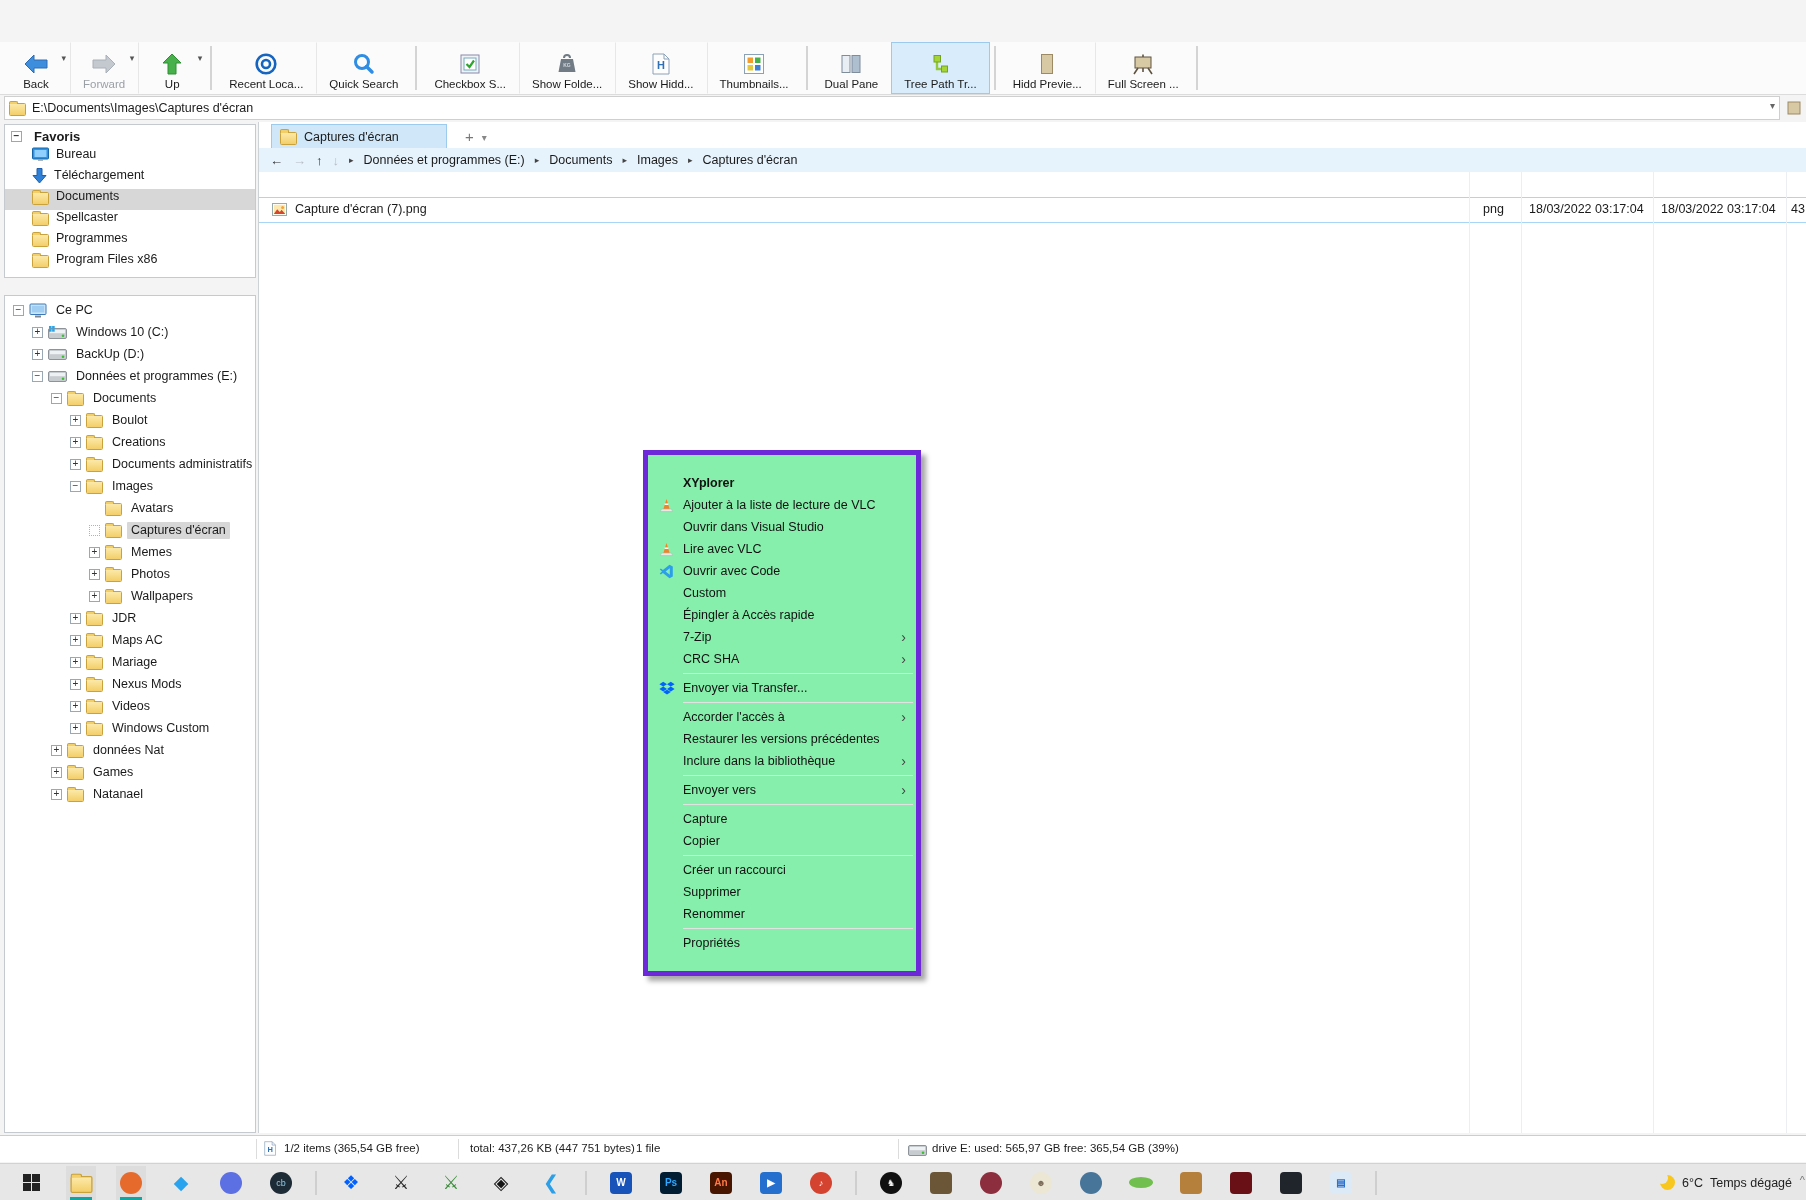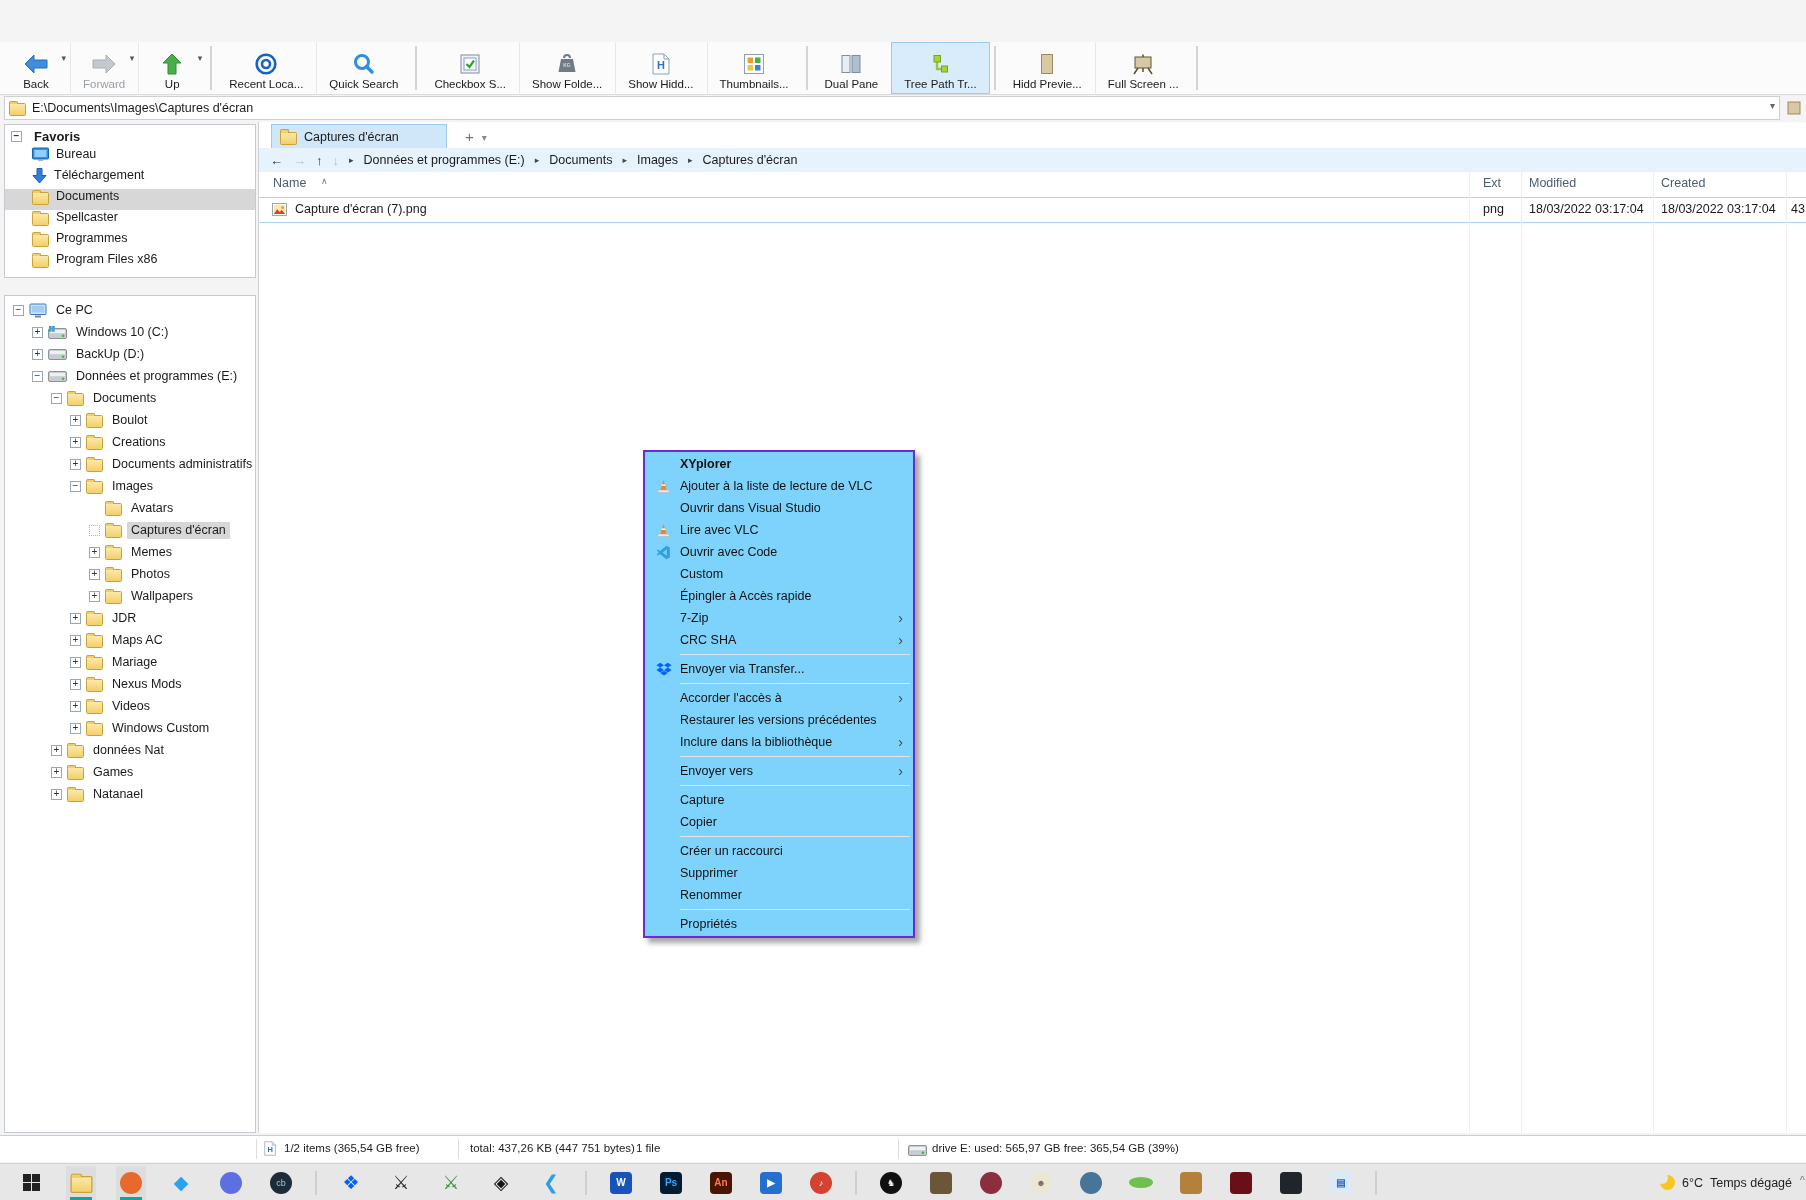--- a/index.html
+++ b/index.html
@@ -77,22 +77,22 @@
   #listheader span{position:absolute;top:4px}
   .c-name{left:14px} .c-sort{left:62px;font-size:9px;color:#6b7b8b}
   .c-ext{left:1224px} .c-mod{left:1270px} .c-created{left:1402px}
   #filerow{position:absolute;left:0;top:75px;right:0;height:24px;background:#fff;
            border-top:1px solid #a9d6f7;border-bottom:1px solid #a9d6f7;font-size:12.5px}
   #filerow span{position:absolute;top:4px}
   #filerow .ic{position:absolute;left:13px;top:5px}
   .r-name{left:36px} .r-ext{left:1224px} .r-mod{left:1270px} .r-created{left:1402px} .r-size{left:1532px}
   .gridline{position:absolute;top:50px;bottom:0;width:1px;background:#eceff2}
   
-  #ctxmenu{position:absolute;left:643px;top:450px;width:268px;background:#7dd3fc;
-           border:2px solid #6d28d9;box-shadow:5px 5px 5px rgba(0,0,0,.35);padding:1px 0;z-index:20}
+  #ctxmenu{position:absolute;left:643px;top:450px;width:268px;background:#86efac;
+           border:5px solid #6d28d9;box-shadow:5px 5px 5px rgba(0,0,0,.35);padding:17px 0;z-index:20}
   .cmi{display:flex;align-items:center;height:22px;padding:0 10px 0 7px;font-size:12.5px;color:#111}
   .cmi.bold{font-weight:bold}
   .cmicon{width:23px;display:flex;justify-content:center;margin-right:5px;flex:none}
   .cmtext{flex:1;white-space:nowrap}
   .cmarrow{font-size:14px;color:#444;margin-left:8px}
   .cmsep{height:1px;background:#e2e2e2;margin:3px 3px 3px 35px}
   
   #statusbar{position:absolute;left:0;top:1135px;right:0;height:26px;background:#fff;
              border-top:1px solid #c9ced3;font-size:11.5px;color:#222}
   #statusbar .sep{position:absolute;top:3px;bottom:3px;width:1px;background:#dcdcdc}
@@ -557,27 +557,20 @@
         <span class="bsep">▸</span>
         <span class="crumb">Données et programmes (E:)</span>
         <span class="bsep">▸</span>
         <span class="crumb">Documents</span>
         <span class="bsep">▸</span>
         <span class="crumb">Images</span>
         <span class="bsep">▸</span>
         <span class="crumb">Captures d'écran</span>
       </div>
 
-    <div id="listheader">
-      <span class="c-name">Name</span>
-      <span class="c-sort">∧</span>
-      <span class="c-ext">Ext</span>
-      <span class="c-mod">Modified</span>
-      <span class="c-created">Created</span>
-    </div>
 
     <div id="filerow">
       <span class="ic" id="fileicon">
           <svg width="15" height="13" viewBox="0 0 15 13">
             <rect x="0.5" y="0.5" width="14" height="12" fill="#fff" stroke="#9aa"></rect>
             <rect x="1.8" y="1.8" width="11.4" height="9.4" fill="#fde8b0"></rect>
             <path d="M1.8 11 L5.2 6.2 L7.8 9 L9.6 6.8 L13.2 11 Z" fill="#d6452e"></path>
             <circle cx="10.6" cy="4.4" r="1.5" fill="#f2a33a"></circle>
           </svg>
         </span>

